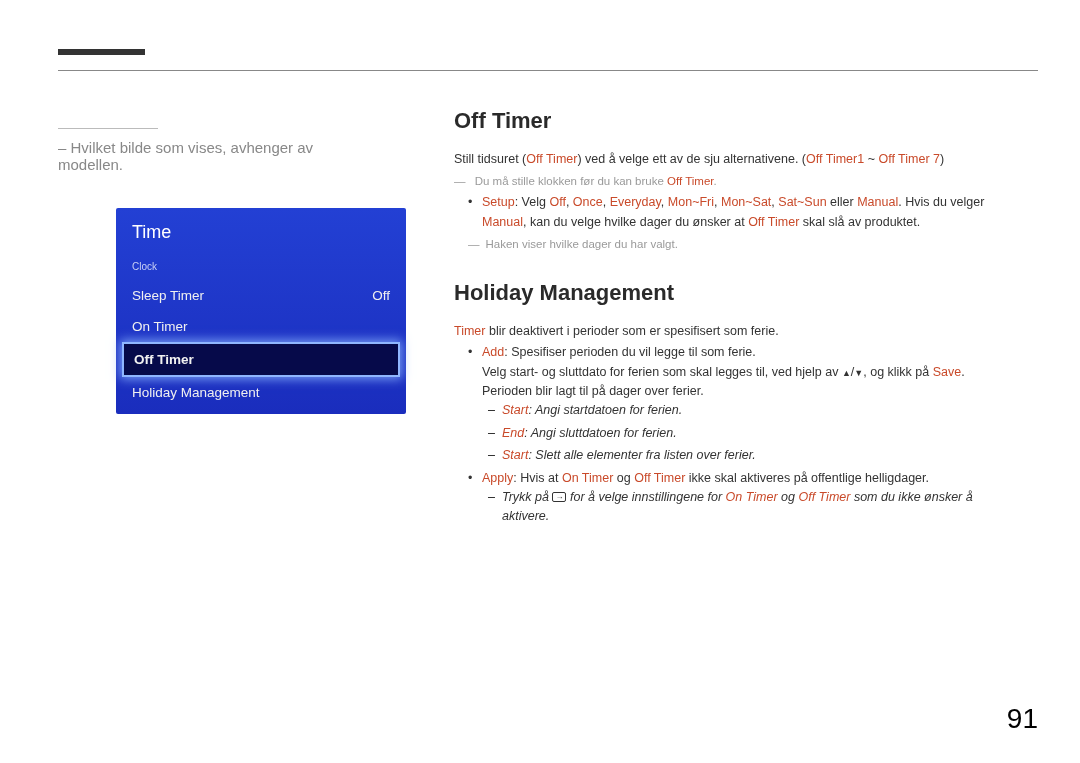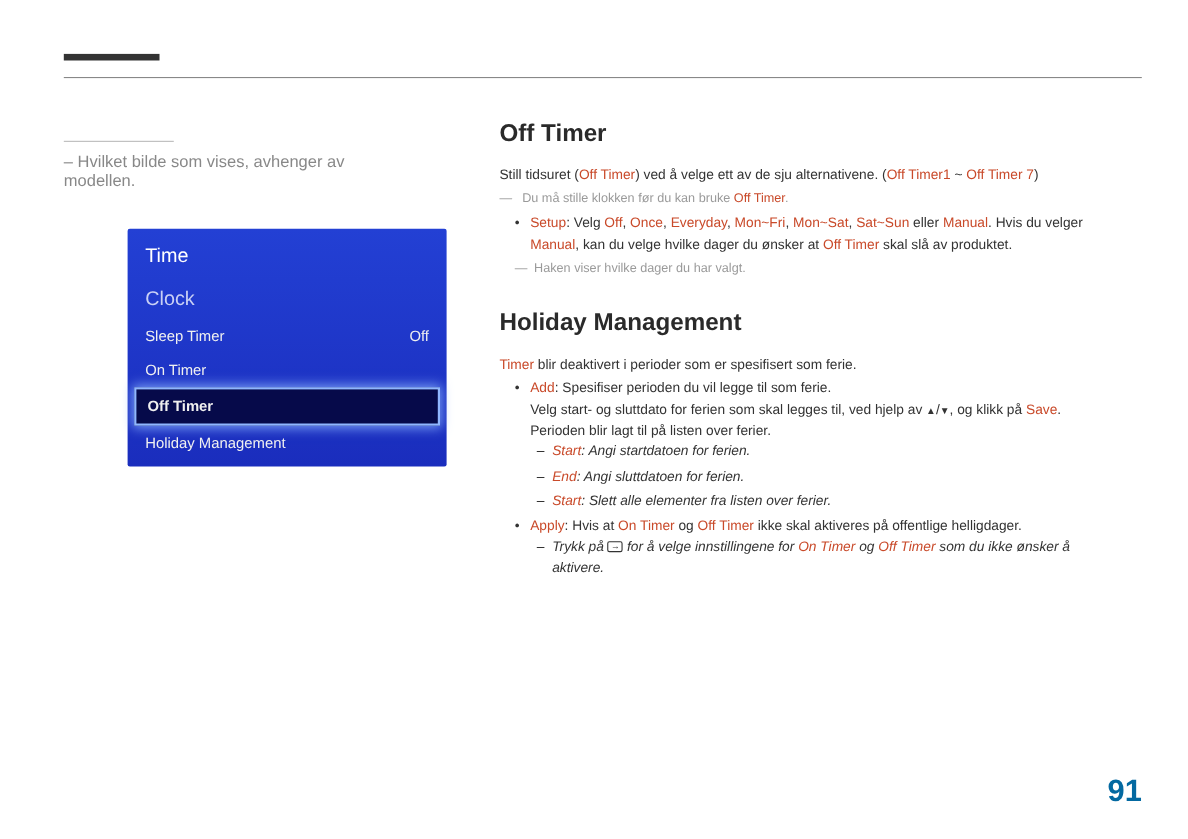--- a/index.html
+++ b/index.html
@@ -44,21 +44,21 @@
     color: #fff;
     font-weight: 400;
   }
   .sidebar-item {
     padding: 8px 16px;
     display: flex;
     justify-content: space-between;
     font-size: 13.5px;
     color: #f0f0f0;
   }
-  .sidebar-item.clock { color: #c9d0f5; font-size: 18px; align-items: center; }
+  .sidebar-item.clock { color: #c9d0f5; font-size: 10px; align-items: center; }
   .sidebar-item.selected {
     margin: 0 6px;
     padding: 8px 10px;
     background: #060a4a;
     border: 2px solid #8fb6ff;
     box-shadow: 0 0 10px 2px rgba(143,182,255,0.8);
     font-weight: bold;
   }
   .sidebar-caption {
     font-size: 15px;
@@ -135,22 +135,22 @@
     position: absolute;
     left: 2px; top: -2px;
   }
   .tri-up::before { content: "▲"; font-size: 9px; }
   .tri-dn::before { content: "▼"; font-size: 9px; }
   .page-num {
     position: absolute;
     bottom: 28px;
     right: 42px;
     font-size: 28px;
-    color: #0369a1;
-    font-weight: 700;
+    color: #000000;
+    font-weight: 400;
   }
 </style>
 </head>
 <body>
 
 <div class="top-bar-line"></div>
 <div class="top-hr"></div>
 
 <div class="sidebar-wrap">
   <div class="sidebar-panel">
@@ -201,21 +201,21 @@
   <h2 class="h2b">Holiday Management</h2>
 
   <p>
     <span class="rd">Timer</span><span> blir deaktivert i perioder som er spesifisert som ferie.</span>
   </p>
 
   <ul class="bul">
     <li>
       <span class="rd">Add</span><span>: Spesifiser perioden du vil legge til som ferie.</span><br>
       <span>Velg start- og sluttdato for ferien som skal legges til, ved hjelp av </span><span class="tri-up"></span>/<span class="tri-dn"></span><span>, og klikk på </span><span class="rd">Save</span><span>.</span><br>
-      <span>Perioden blir lagt til på listen over ferier.</span>
+      <span>Perioden blir lagt til på dager over ferier.</span>
       <ul class="dash">
         <li><span class="rd">Start</span><span>: Angi startdatoen for ferien.</span></li>
         <li><span class="rd">End</span><span>: Angi sluttdatoen for ferien.</span></li>
         <li><span class="rd">Start</span><span>: Slett alle elementer fra listen over ferier.</span></li>
       </ul>
     </li>
     <li>
       <span class="rd">Apply</span><span>: Hvis at </span><span class="rd">On Timer</span><span> og </span><span class="rd">Off Timer</span><span> ikke skal aktiveres på offentlige helligdager.</span>
       <ul class="dash">
         <li>

